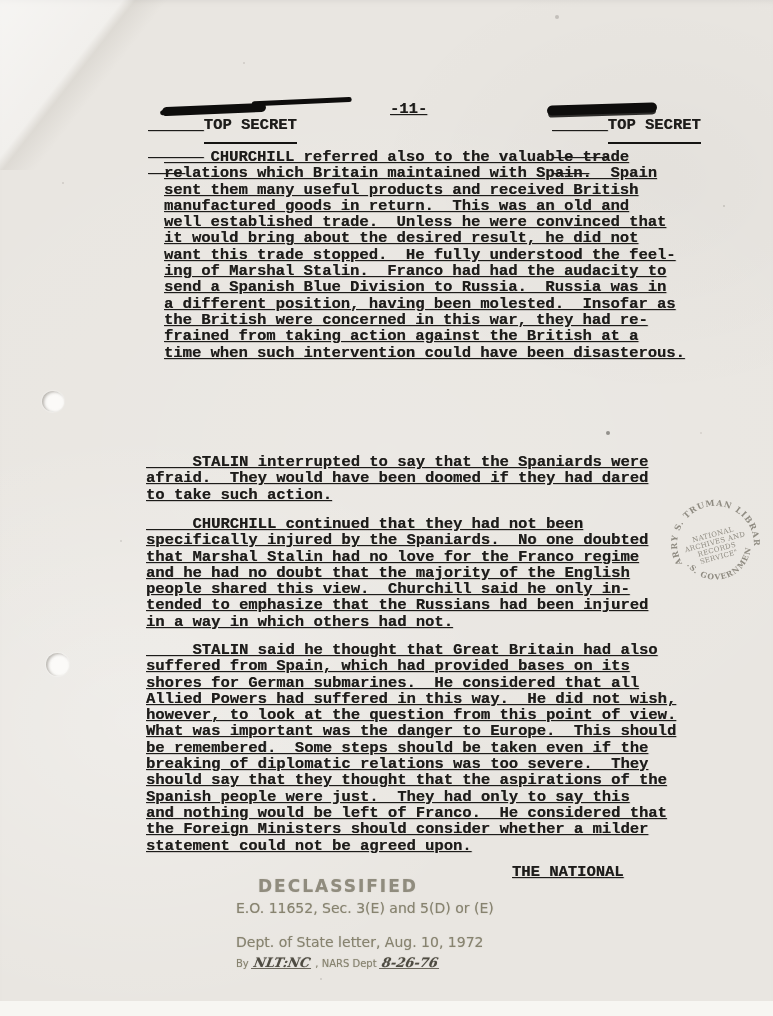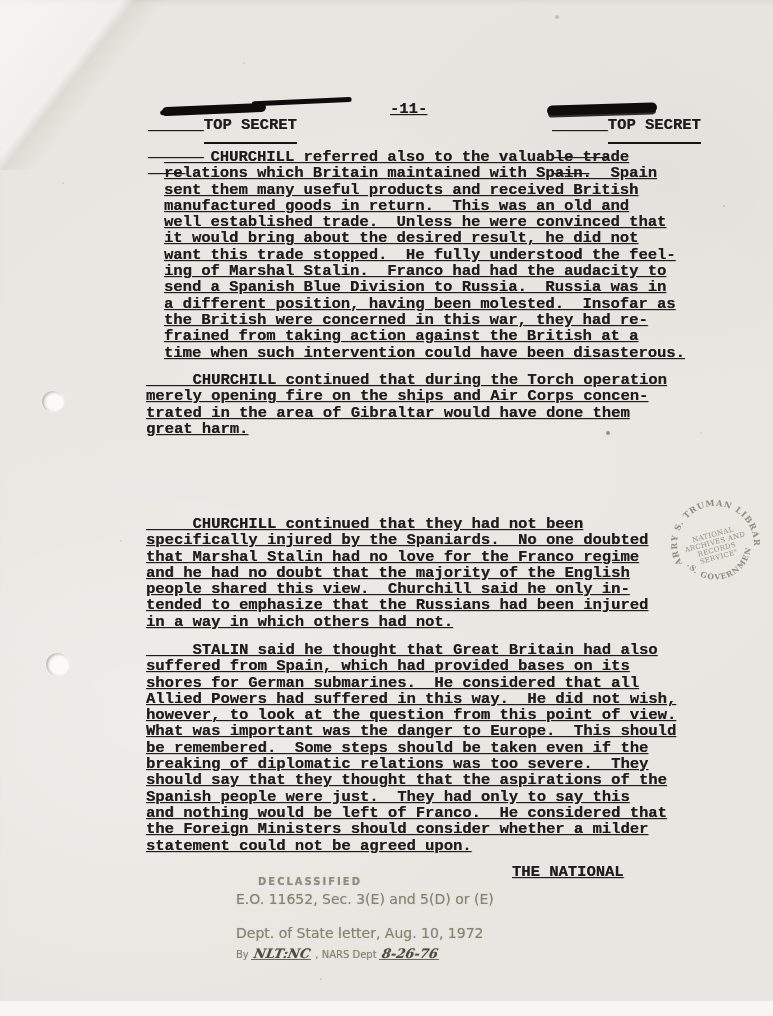--- a/index.html
+++ b/index.html
@@ -70,21 +70,21 @@
   .para-1{left:146px;top:149px;margin-left:18px;}
   .para-2{left:146px;top:372px;}
   .para-3{left:146px;top:454px;}
   .para-4{left:146px;top:516px;}
   .para-5{left:146px;top:642px;}
   .signoff{left:512px;top:864px;}
 
   .declass{position:absolute;left:236px;top:876px;width:230px;
     font-family:"DejaVu Sans","Liberation Sans",sans-serif;
     color:#8b8779;text-shadow:0 0 1px rgba(139,135,121,0.55);}
-  .d-title{margin-left:22px;font-size:10px;letter-spacing:2px;font-weight:bold;color:#908c7e;}
+  .d-title{margin-left:22px;font-size:17px;letter-spacing:2px;font-weight:bold;color:#908c7e;}
   .d-line{font-size:14px;margin-top:4px;white-space:nowrap;color:#87836f;}
   .d-line2{margin-top:18px;}
   .d-by{margin-top:7px;font-size:10px;}
   .hand{display:inline-block;font-family:"DejaVu Serif","Liberation Serif",serif;
     font-style:italic;font-weight:bold;font-size:13px;color:#4e4b42;
     border-bottom:1px solid #6b675c;transform:skewX(-10deg);
     padding:0 2px;line-height:11px;}
 
   .round-stamp{position:absolute;left:664px;top:498px;width:104px;height:96px;
     opacity:0.82;filter:blur(0.2px);}
@@ -122,24 +122,23 @@
 manufactured goods in return.  This was an old and
 well established trade.  Unless he were convinced that
 it would bring about the desired result, he did not
 want this trade stopped.  He fully understood the feel-
 ing of Marshal Stalin.  Franco had had the audacity to
 send a Spanish Blue Division to Russia.  Russia was in
 a different position, having been molested.  Insofar as
 the British were concerned in this war, they had re-
 frained from taking action against the British at a
 time when such intervention could have been disasterous.</div>
-    <div class="tw para para-2">     CHURCHILL continued that during the Torch operation
-merely opening fire on the ships and Air Corps concen-
-trated in the area of Gibraltar would have done them
-great harm.</div>
+    <div class="tw para para-3">     STALIN interrupted to say that the Spaniards were
+afraid.  They would have been doomed if they had dared
+to take such action.</div>
     <div class="tw para para-4">     CHURCHILL continued that they had not been
 specifically injured by the Spaniards.  No one doubted
 that Marshal Stalin had no love for the Franco regime
 and he had no doubt that the majority of the English
 people shared this view.  Churchill said he only in-
 tended to emphasize that the Russians had been injured
 in a way in which others had not.</div>
     <div class="tw para para-5">     STALIN said he thought that Great Britain had also
 suffered from Spain, which had provided bases on its
 shores for German submarines.  He considered that all

